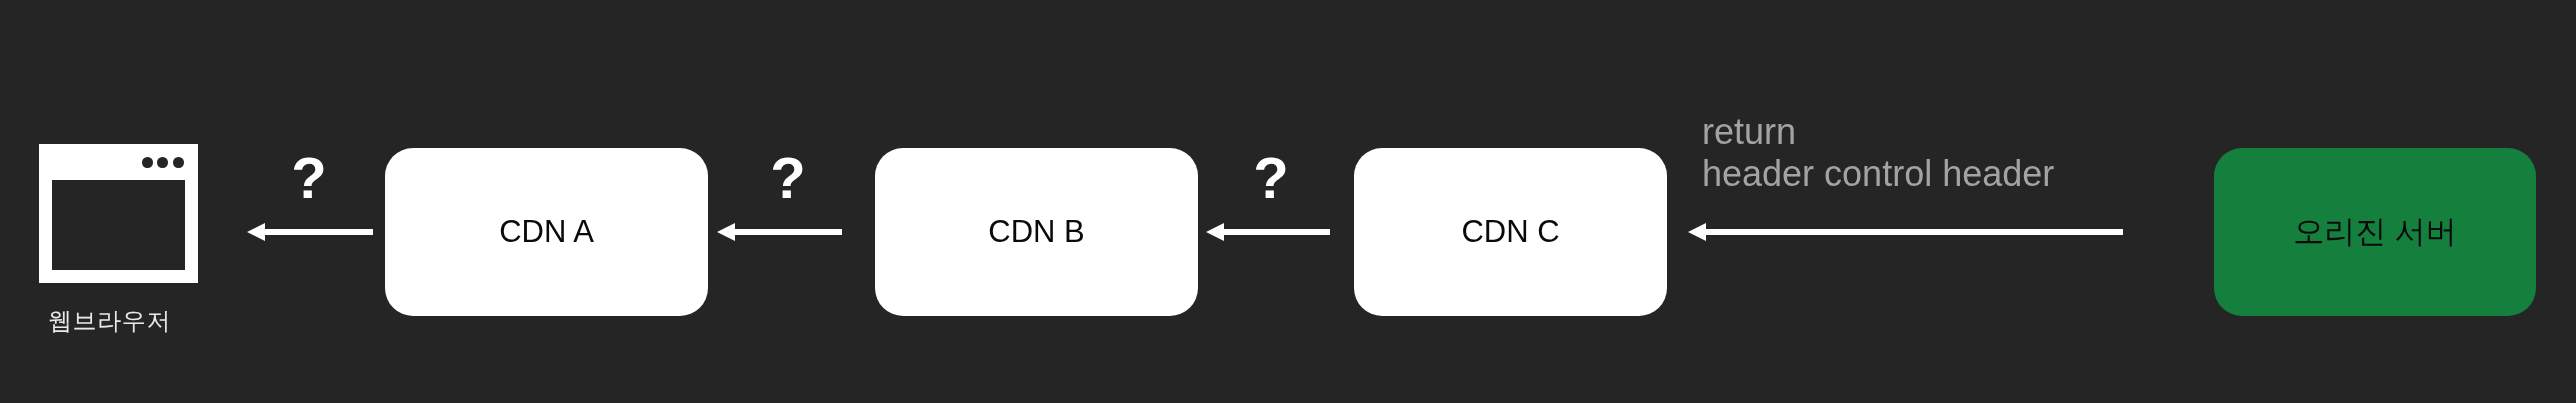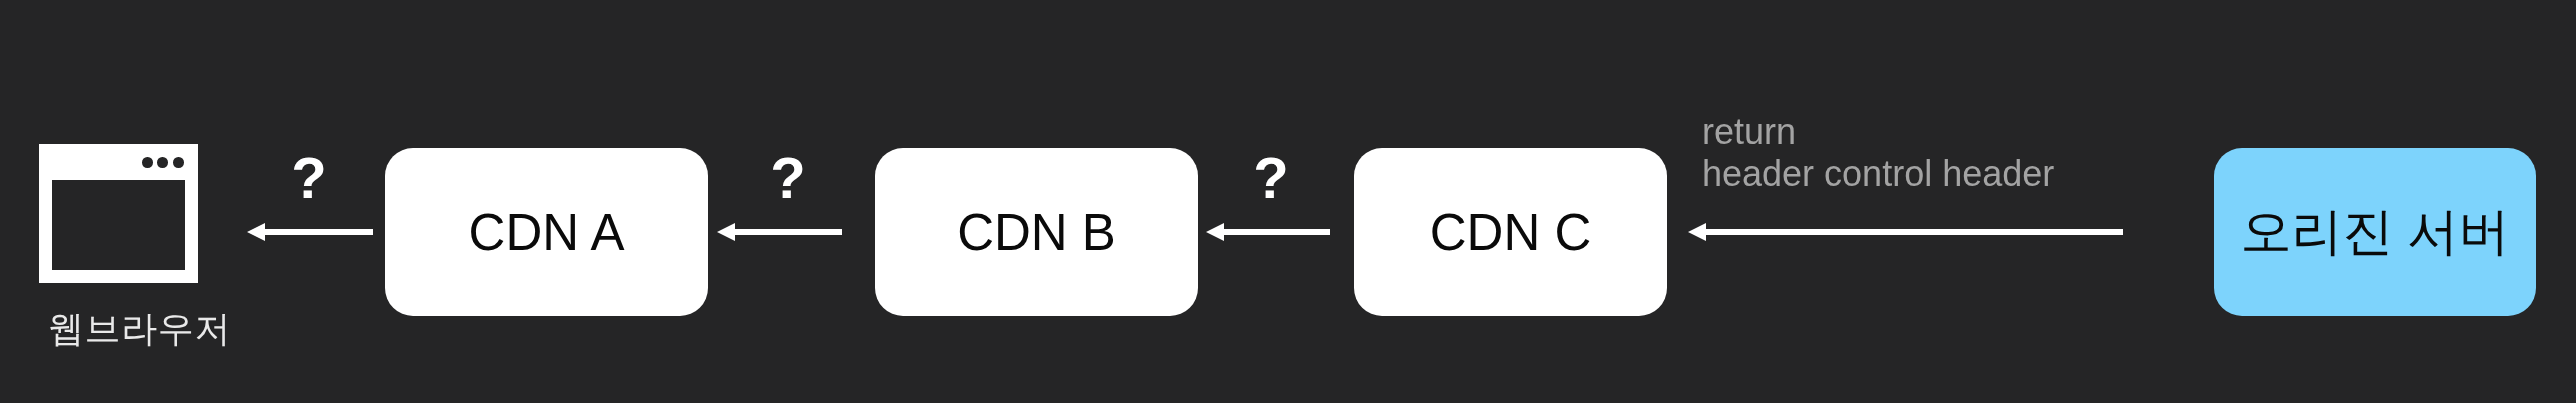--- a/index.html
+++ b/index.html
@@ -37,36 +37,36 @@
     position: absolute;
     left: 13.4px;
     top: 36px;
     width: 133px;
     height: 90px;
   }
   .browser-label {
     position: absolute;
     left: 48px;
     top: 305px;
-    font-size: 36px;
+    font-size: 24px;
     font-weight: 400;
     letter-spacing: 0.6px;
     white-space: nowrap;
   }
 
   
   .node {
     position: absolute;
     top: 148px;
     height: 168px;
     border-radius: 28px;
     display: flex;
     align-items: center;
     justify-content: center;
-    font-size: 51px;
+    font-size: 31px;
     font-weight: 400;
     white-space: nowrap;
   }
   .node-cdn-a   { left: 385px;  width: 323px; }
   .node-cdn-b   { left: 875px; width: 323px; }
   .node-cdn-c   { left: 1354px; width: 313px; }
   .node-origin  { left: 2214px; width: 322px; }
 
   
   .arrow-line {
@@ -132,21 +132,21 @@
 
   <div class="node node-cdn-a" style="background: rgb(255, 255, 255);">
     <span style="color: rgb(10, 10, 10);">CDN A</span>
   </div>
   <div class="node node-cdn-b" style="background: rgb(255, 255, 255);">
     <span style="color: rgb(10, 10, 10);">CDN B</span>
   </div>
   <div class="node node-cdn-c" style="background: rgb(255, 255, 255);">
     <span style="color: rgb(10, 10, 10);">CDN C</span>
   </div>
-  <div class="node node-origin" style="background: #7dd3fc;">
+  <div class="node node-origin" style="background: #15803d;">
     <span style="color: rgb(10, 10, 10);">오리진 서버</span>
   </div>
 
   <div class="arrow-head head-1" style="border-right-color: rgb(255, 255, 255);"></div>
   <div class="arrow-line line-1" style="background: rgb(255, 255, 255);"></div>
   <div class="qmark q-1" style="color: rgb(255, 255, 255);">?</div>
 
   <div class="arrow-head head-2" style="border-right-color: rgb(255, 255, 255);"></div>
   <div class="arrow-line line-2" style="background: rgb(255, 255, 255);"></div>
   <div class="qmark q-2" style="color: rgb(255, 255, 255);">?</div>

